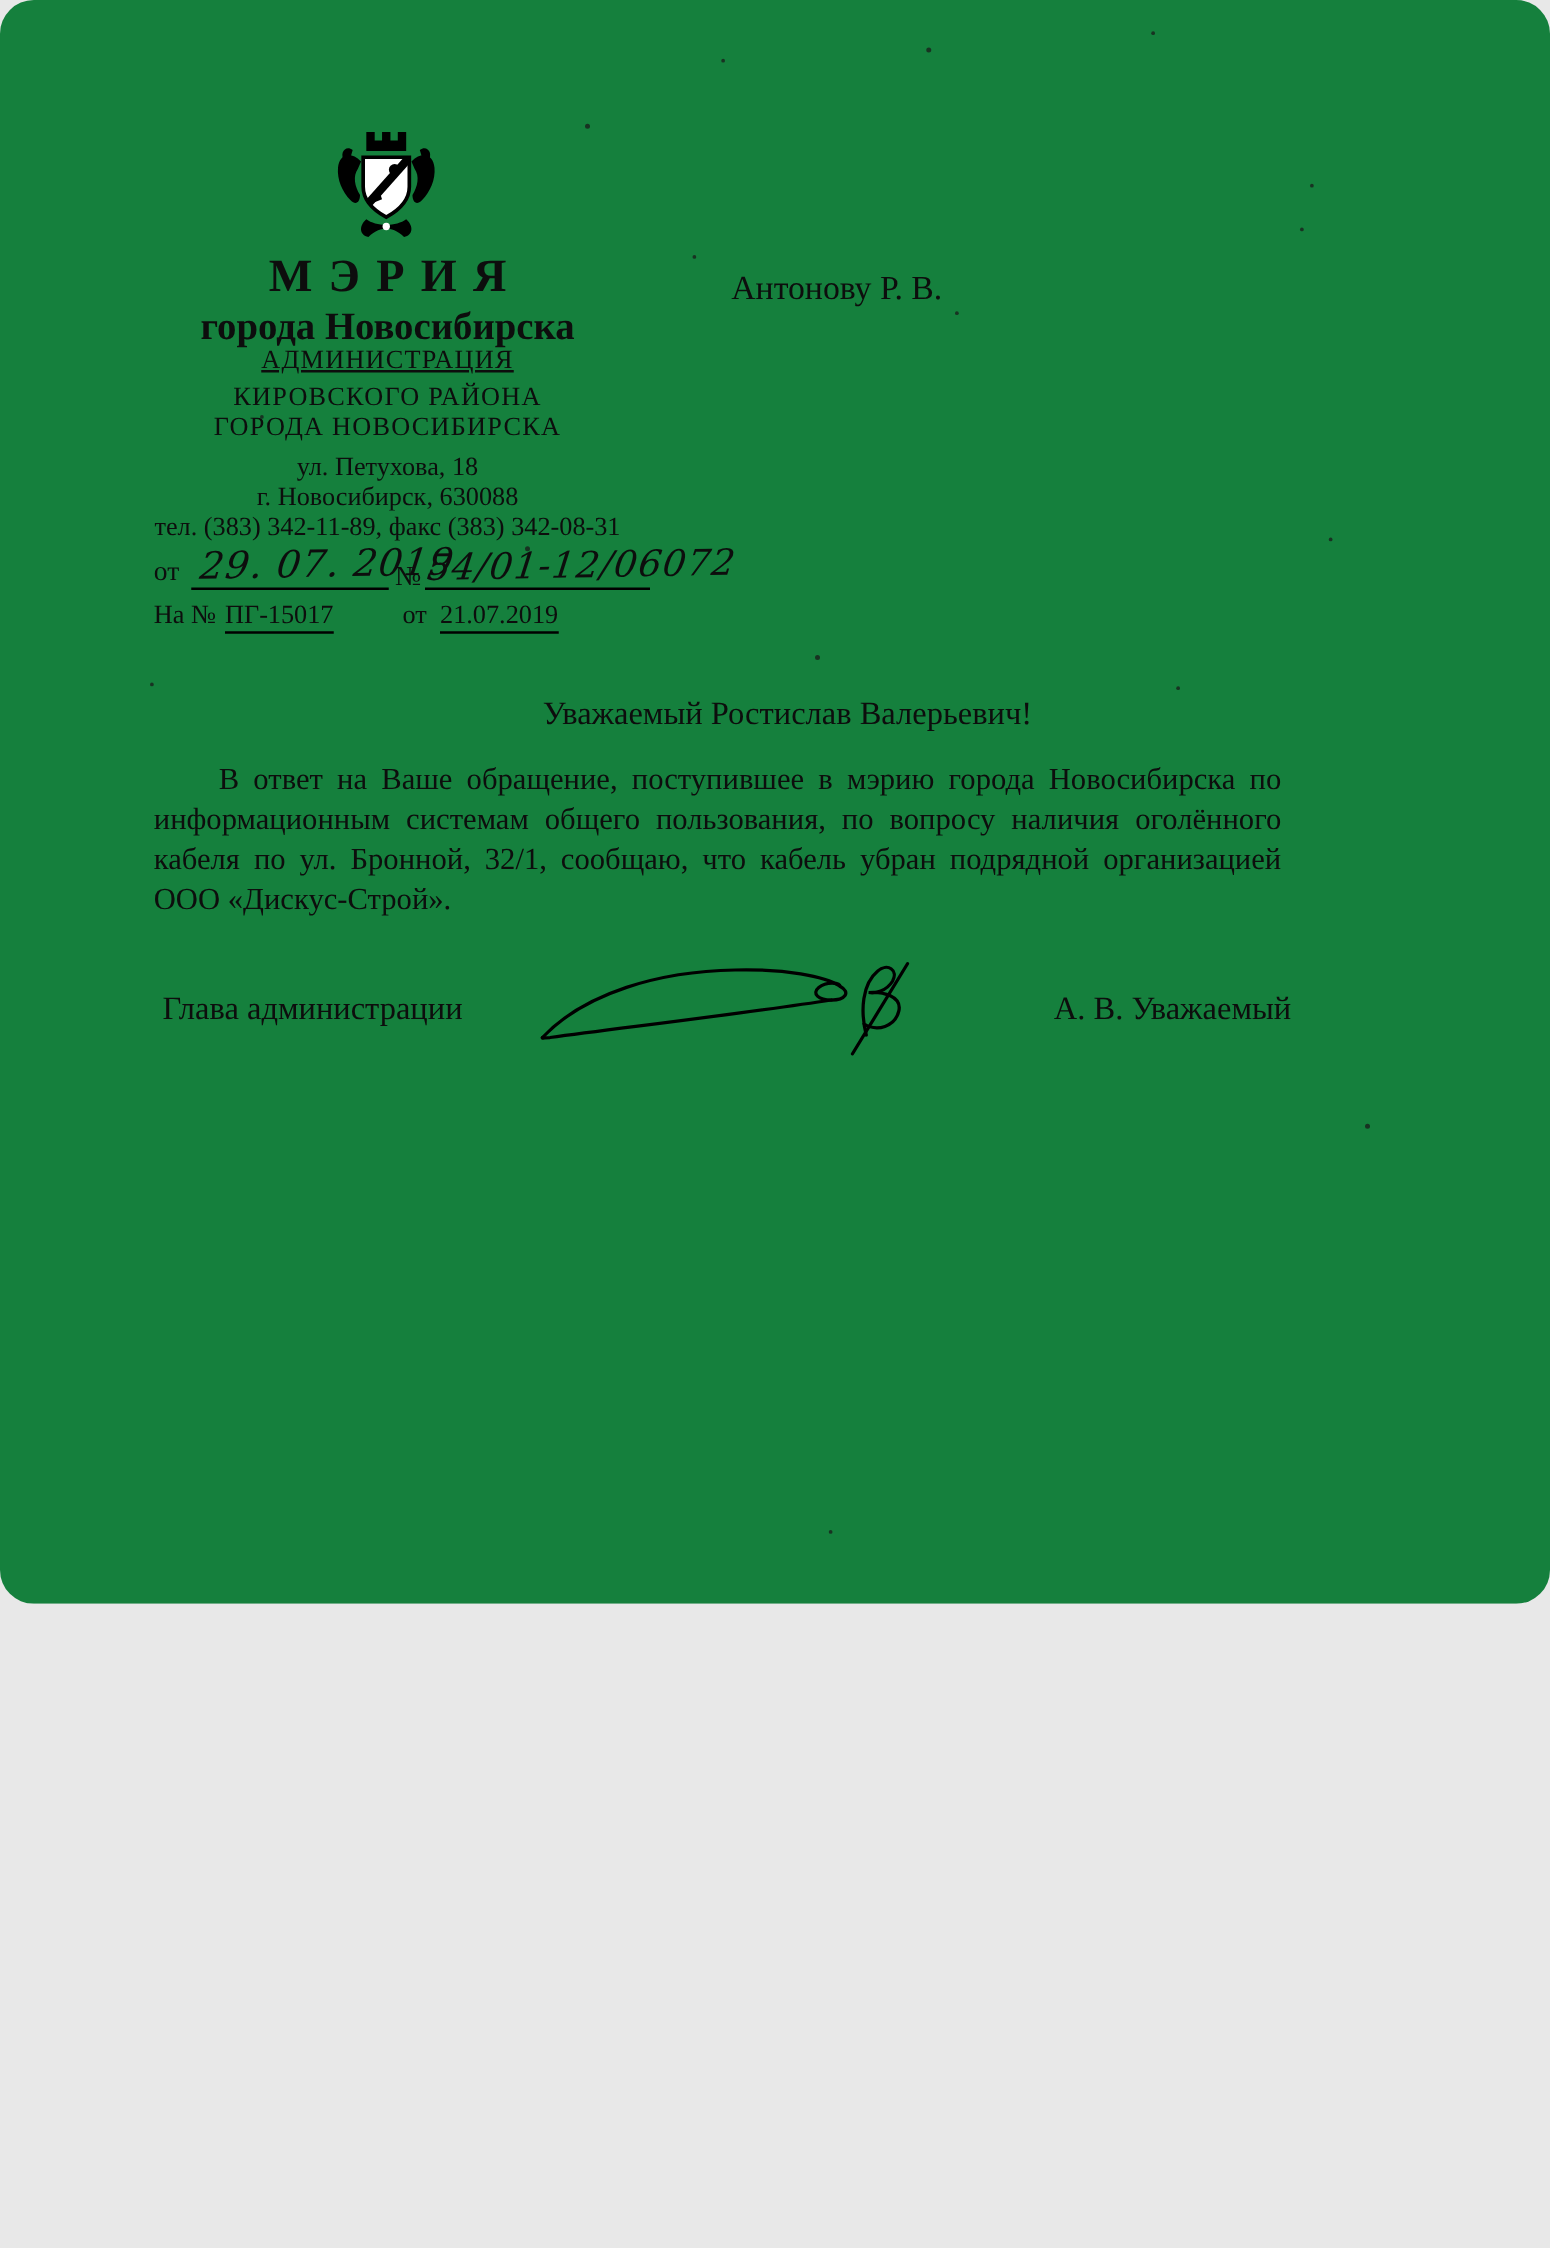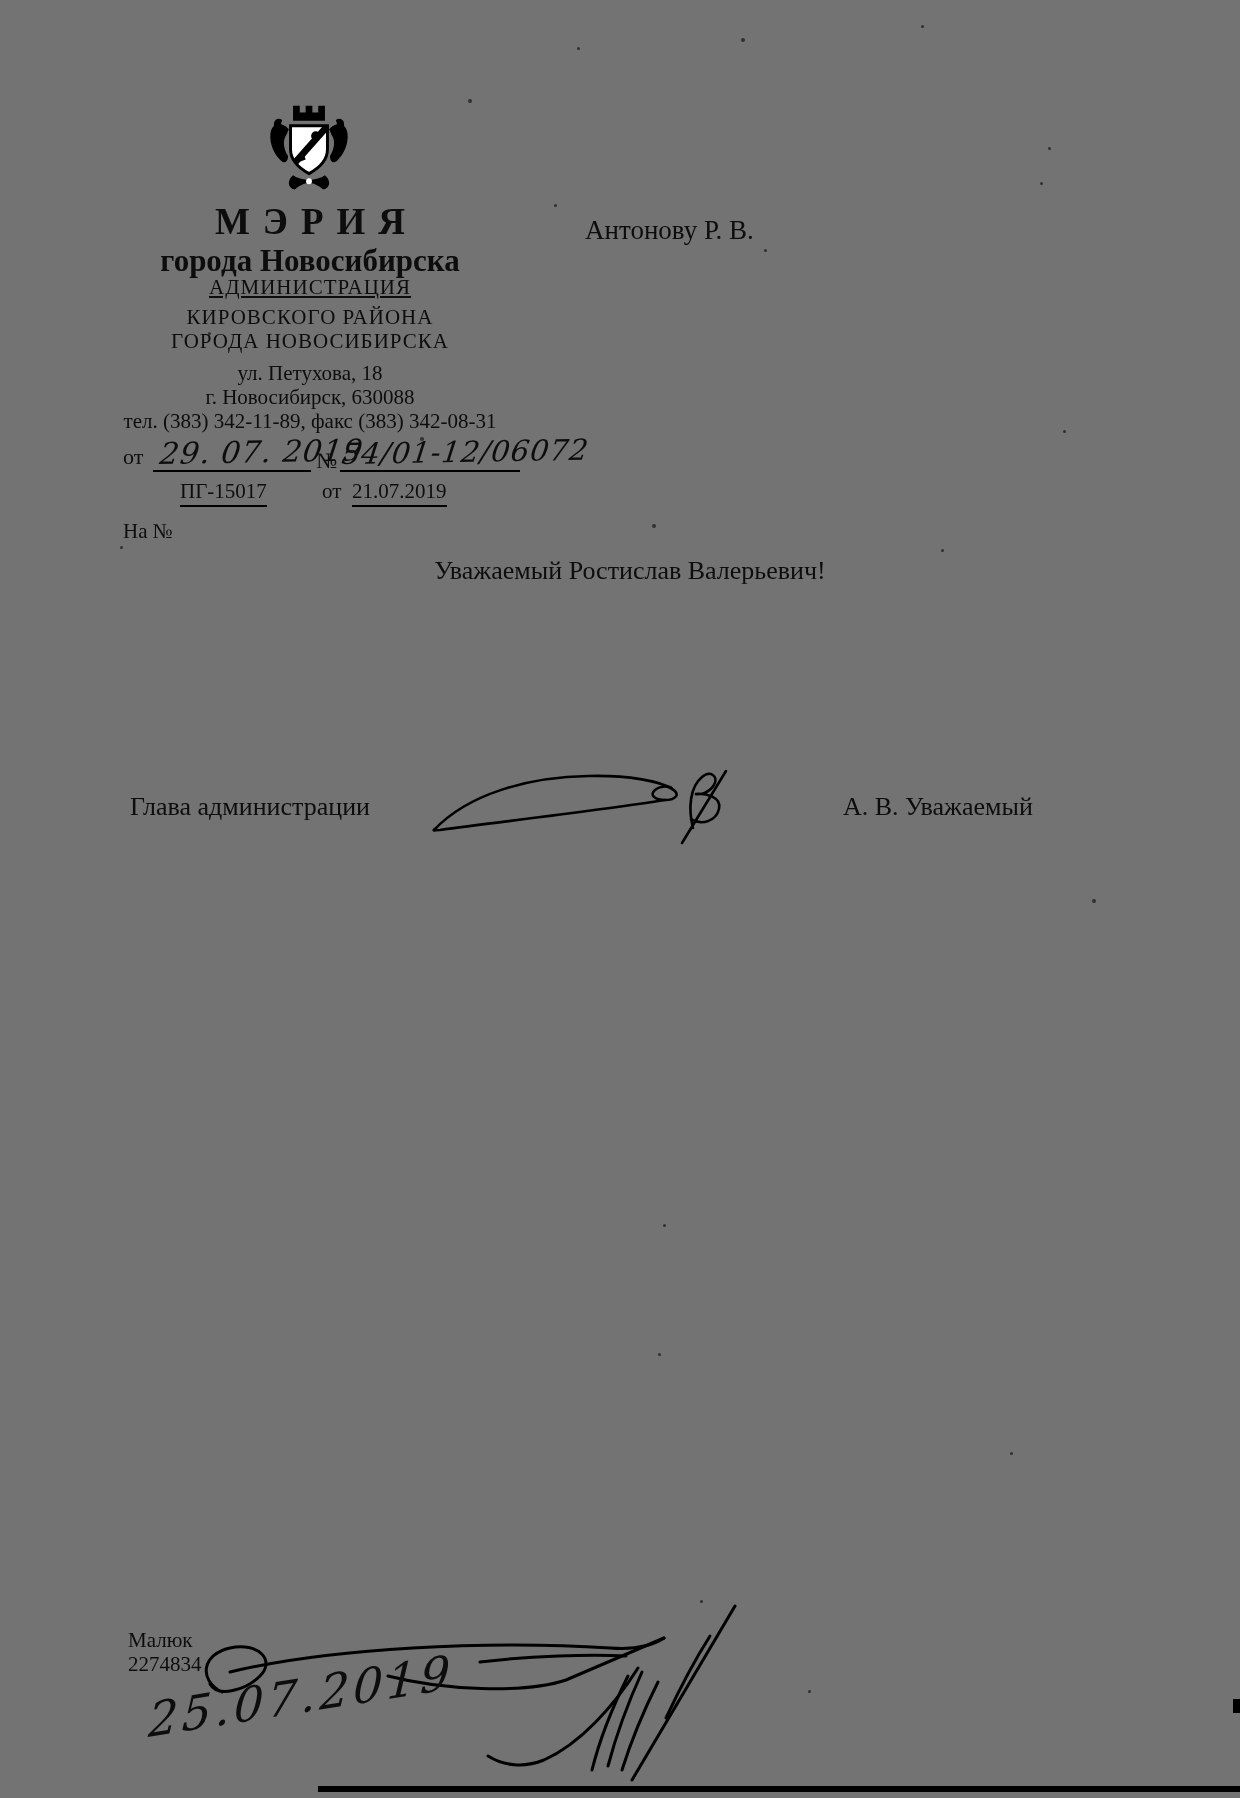--- a/index.html
+++ b/index.html
@@ -1,23 +1,24 @@
 <!DOCTYPE html>
 <html><head>
 <meta charset="utf-8">
 <style>
   html,body{margin:0;padding:0;background:#e8e8e8;}
   .page{
     position:relative;
-    width:1240px;height:1798px;
+    width:1240px;height:1283px;
     margin:0 auto;
-    background:#737373;
+    background:#15803d;
     font-family:"Liberation Serif","DejaVu Serif",serif;
     color:#0d0d0d;
     overflow:hidden;
+    border-radius:27px;
   }
   .abs{position:absolute;}
   
   .lh{left:95px;width:430px;text-align:center;}
   .org-title{top:200px;font-size:37px;font-weight:bold;letter-spacing:13px;text-indent:13px;}
   .org-subtitle{top:243px;font-size:31px;font-weight:bold;}
   .dept{font-size:21px;letter-spacing:1px;}
   .dept1{top:275px;text-decoration:underline;}
   .dept2{top:305px;}
   .dept3{top:329px;}
@@ -104,29 +105,30 @@
   <div class="abs lh addr addr2">г. Новосибирск, 630088</div>
   <div class="abs addr addr3" style="text-align:center;">тел. (383) 342-11-89, факс (383) 342-08-31</div>
 
   <div class="abs ref-label" style="left:123px;top:444px;">от</div>
   <div class="abs" style="left:153px;top:470px;width:158px;border-bottom:2px solid #000;"></div>
   <div class="abs hand" style="left:158px;top:436px;font-size:30px;">29. 07. 2019</div>
   <div class="abs ref-label" style="left:316px;top:448px;">№</div>
   <div class="abs" style="left:340px;top:470px;width:180px;border-bottom:2px solid #000;"></div>
   <div class="abs hand" style="left:340px;top:437px;font-size:29px;">54/01-12/06072</div>
 
-  <div class="abs ref-label" style="left:123px;top:479px;font-size:21px;margin-top:40px;">На №</div>
+  <div class="abs ref-label" style="left:123px;top:479px;font-size:21px;">На №</div>
   <div class="abs ref-label uline" style="left:180px;top:479px;font-size:21px;padding-bottom:1px;text-align:center;">ПГ-15017</div>
   <div class="abs ref-label" style="left:322px;top:479px;font-size:21px;">от</div>
   <div class="abs ref-label uline" style="left:352px;top:479px;font-size:21px;padding-bottom:1px;">21.07.2019</div>
 
   <div class="abs recipient-name">Антонову Р. В.</div>
 
   <div class="abs salutation">Уважаемый Ростислав Валерьевич!</div>
 
+  <div class="abs body-par">В ответ на Ваше обращение, поступившее в мэрию города Новосибирска по информационным системам общего пользования, по вопросу наличия оголённого кабеля по ул. Бронной, 32/1, сообщаю, что кабель убран подрядной организацией ООО «Дискус-Строй».</div>
 
   <div class="abs sig-title">Глава администрации</div>
   <div class="abs" style="left:428px;top:768px;width:325px;height:78px;">
     <svg viewBox="0 0 325 78" width="325" height="78" fill="none" stroke="#000" stroke-width="2.6" stroke-linecap="round">
       <path d="M6,62 C40,26 100,9 160,8 C200,7 232,13 244,21"></path>
       <path d="M244,21 C253,26 248,32 237,32 C227,32 221,27 227,22 C233,17 244,18 244,21"></path>
       <path d="M237,32 C180,41 80,53 12,62 C8,62 5,63 6,62"></path>
       <path d="M265,60 C260,40 262,19 274,9 C282,2 291,8 286,17 C281,25 272,27 267,26 C278,25 294,29 291,41 C288,53 274,58 263,51"></path>
       <path d="M298,3 L254,75"></path>
     </svg>

